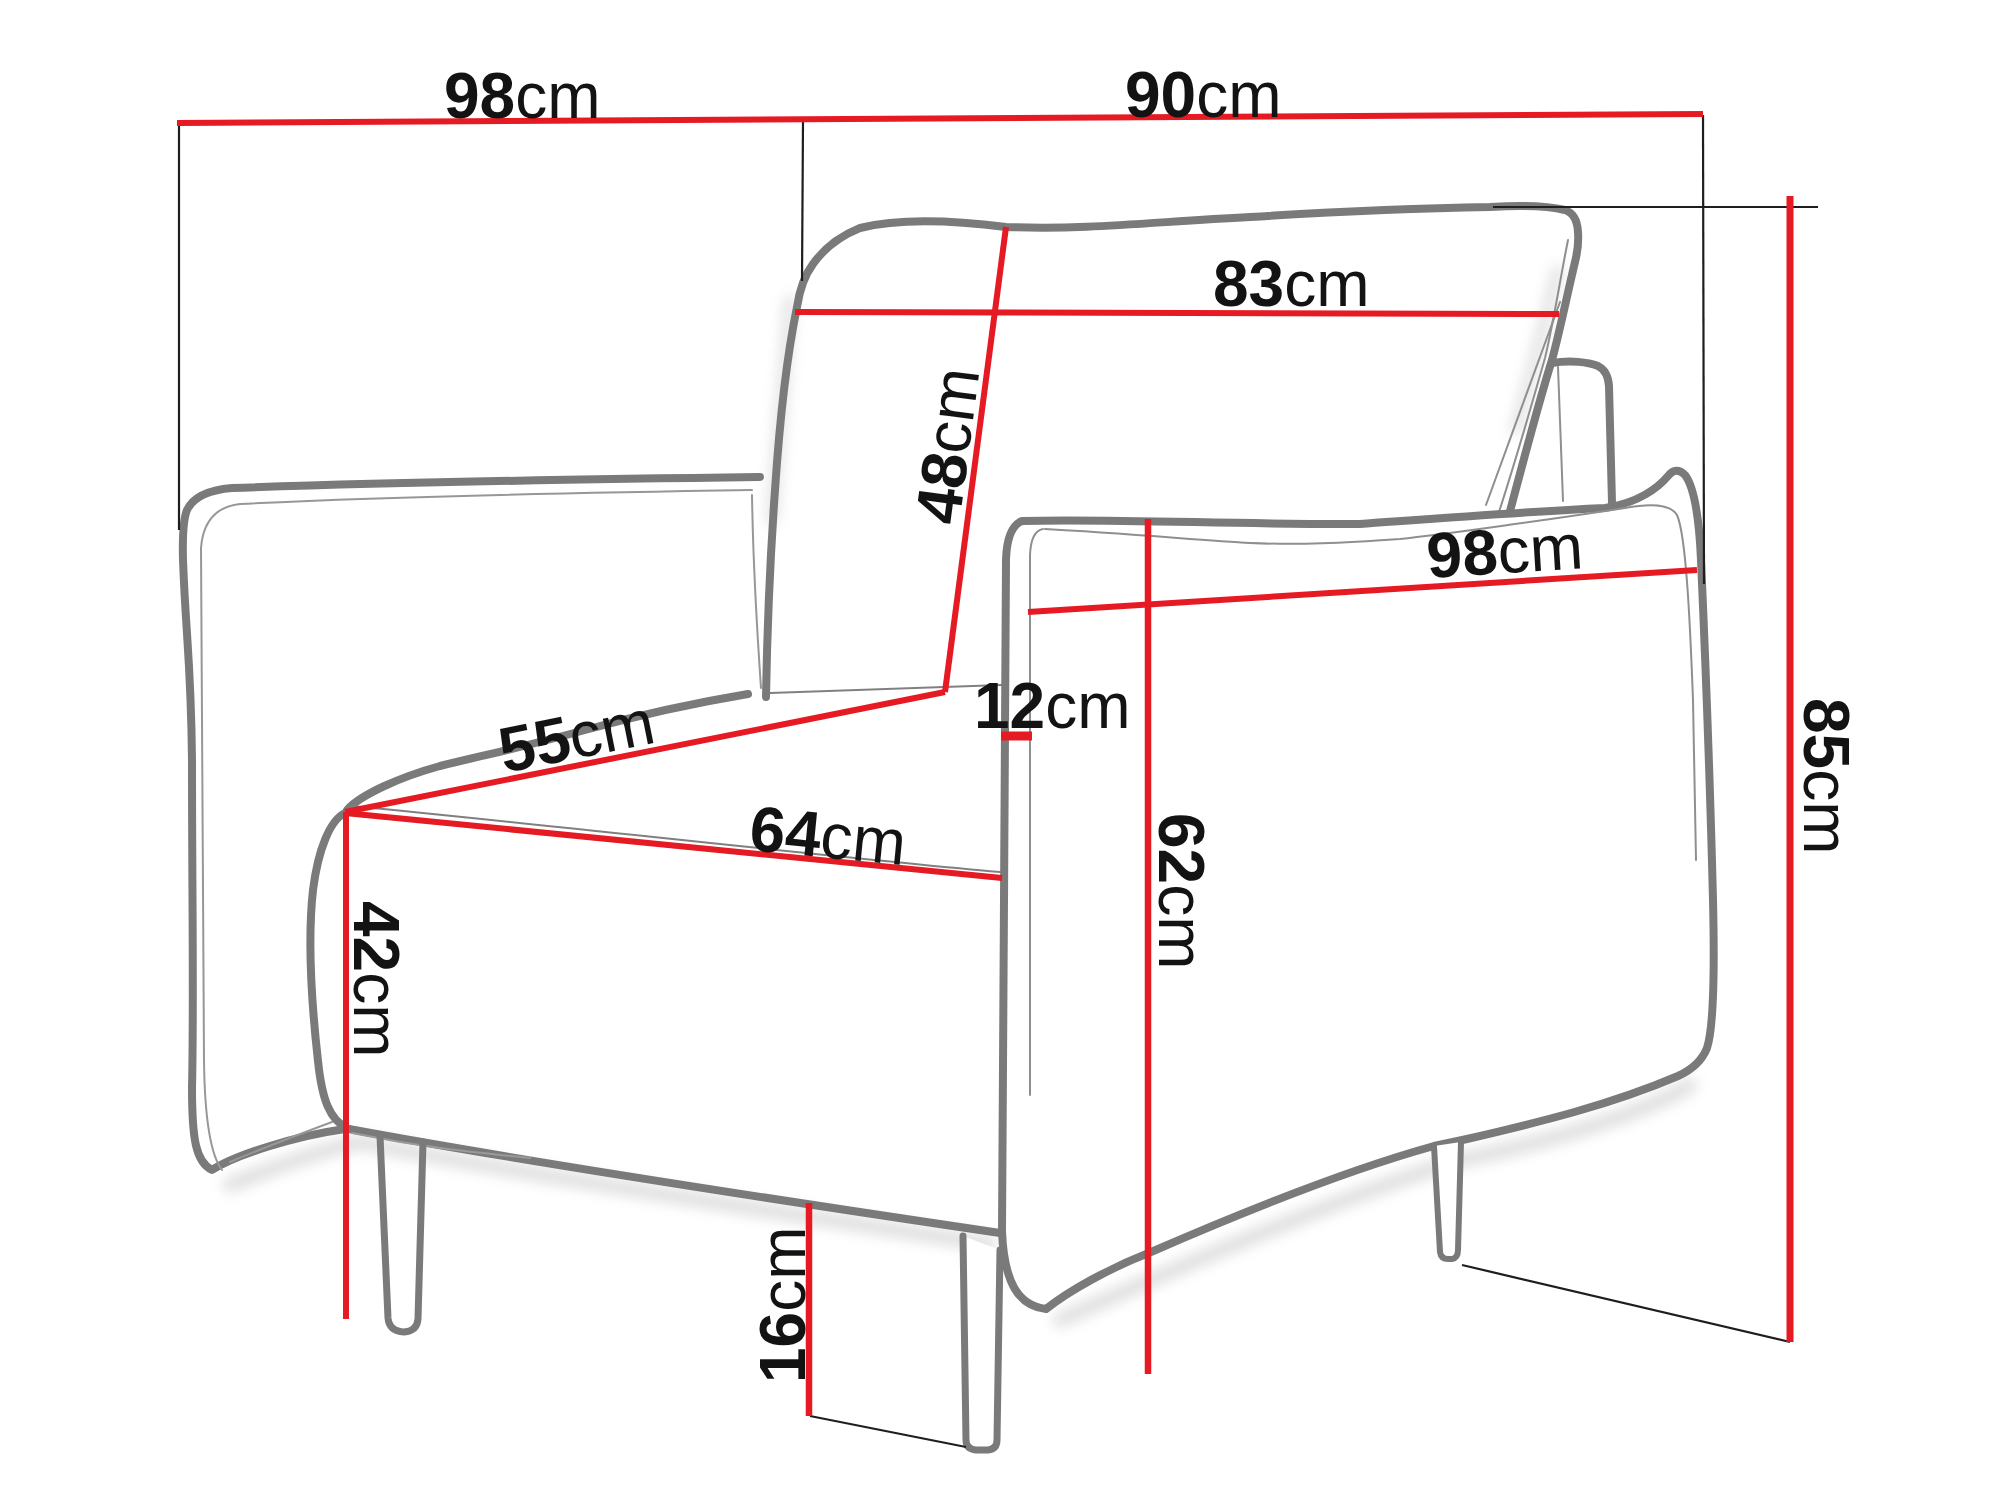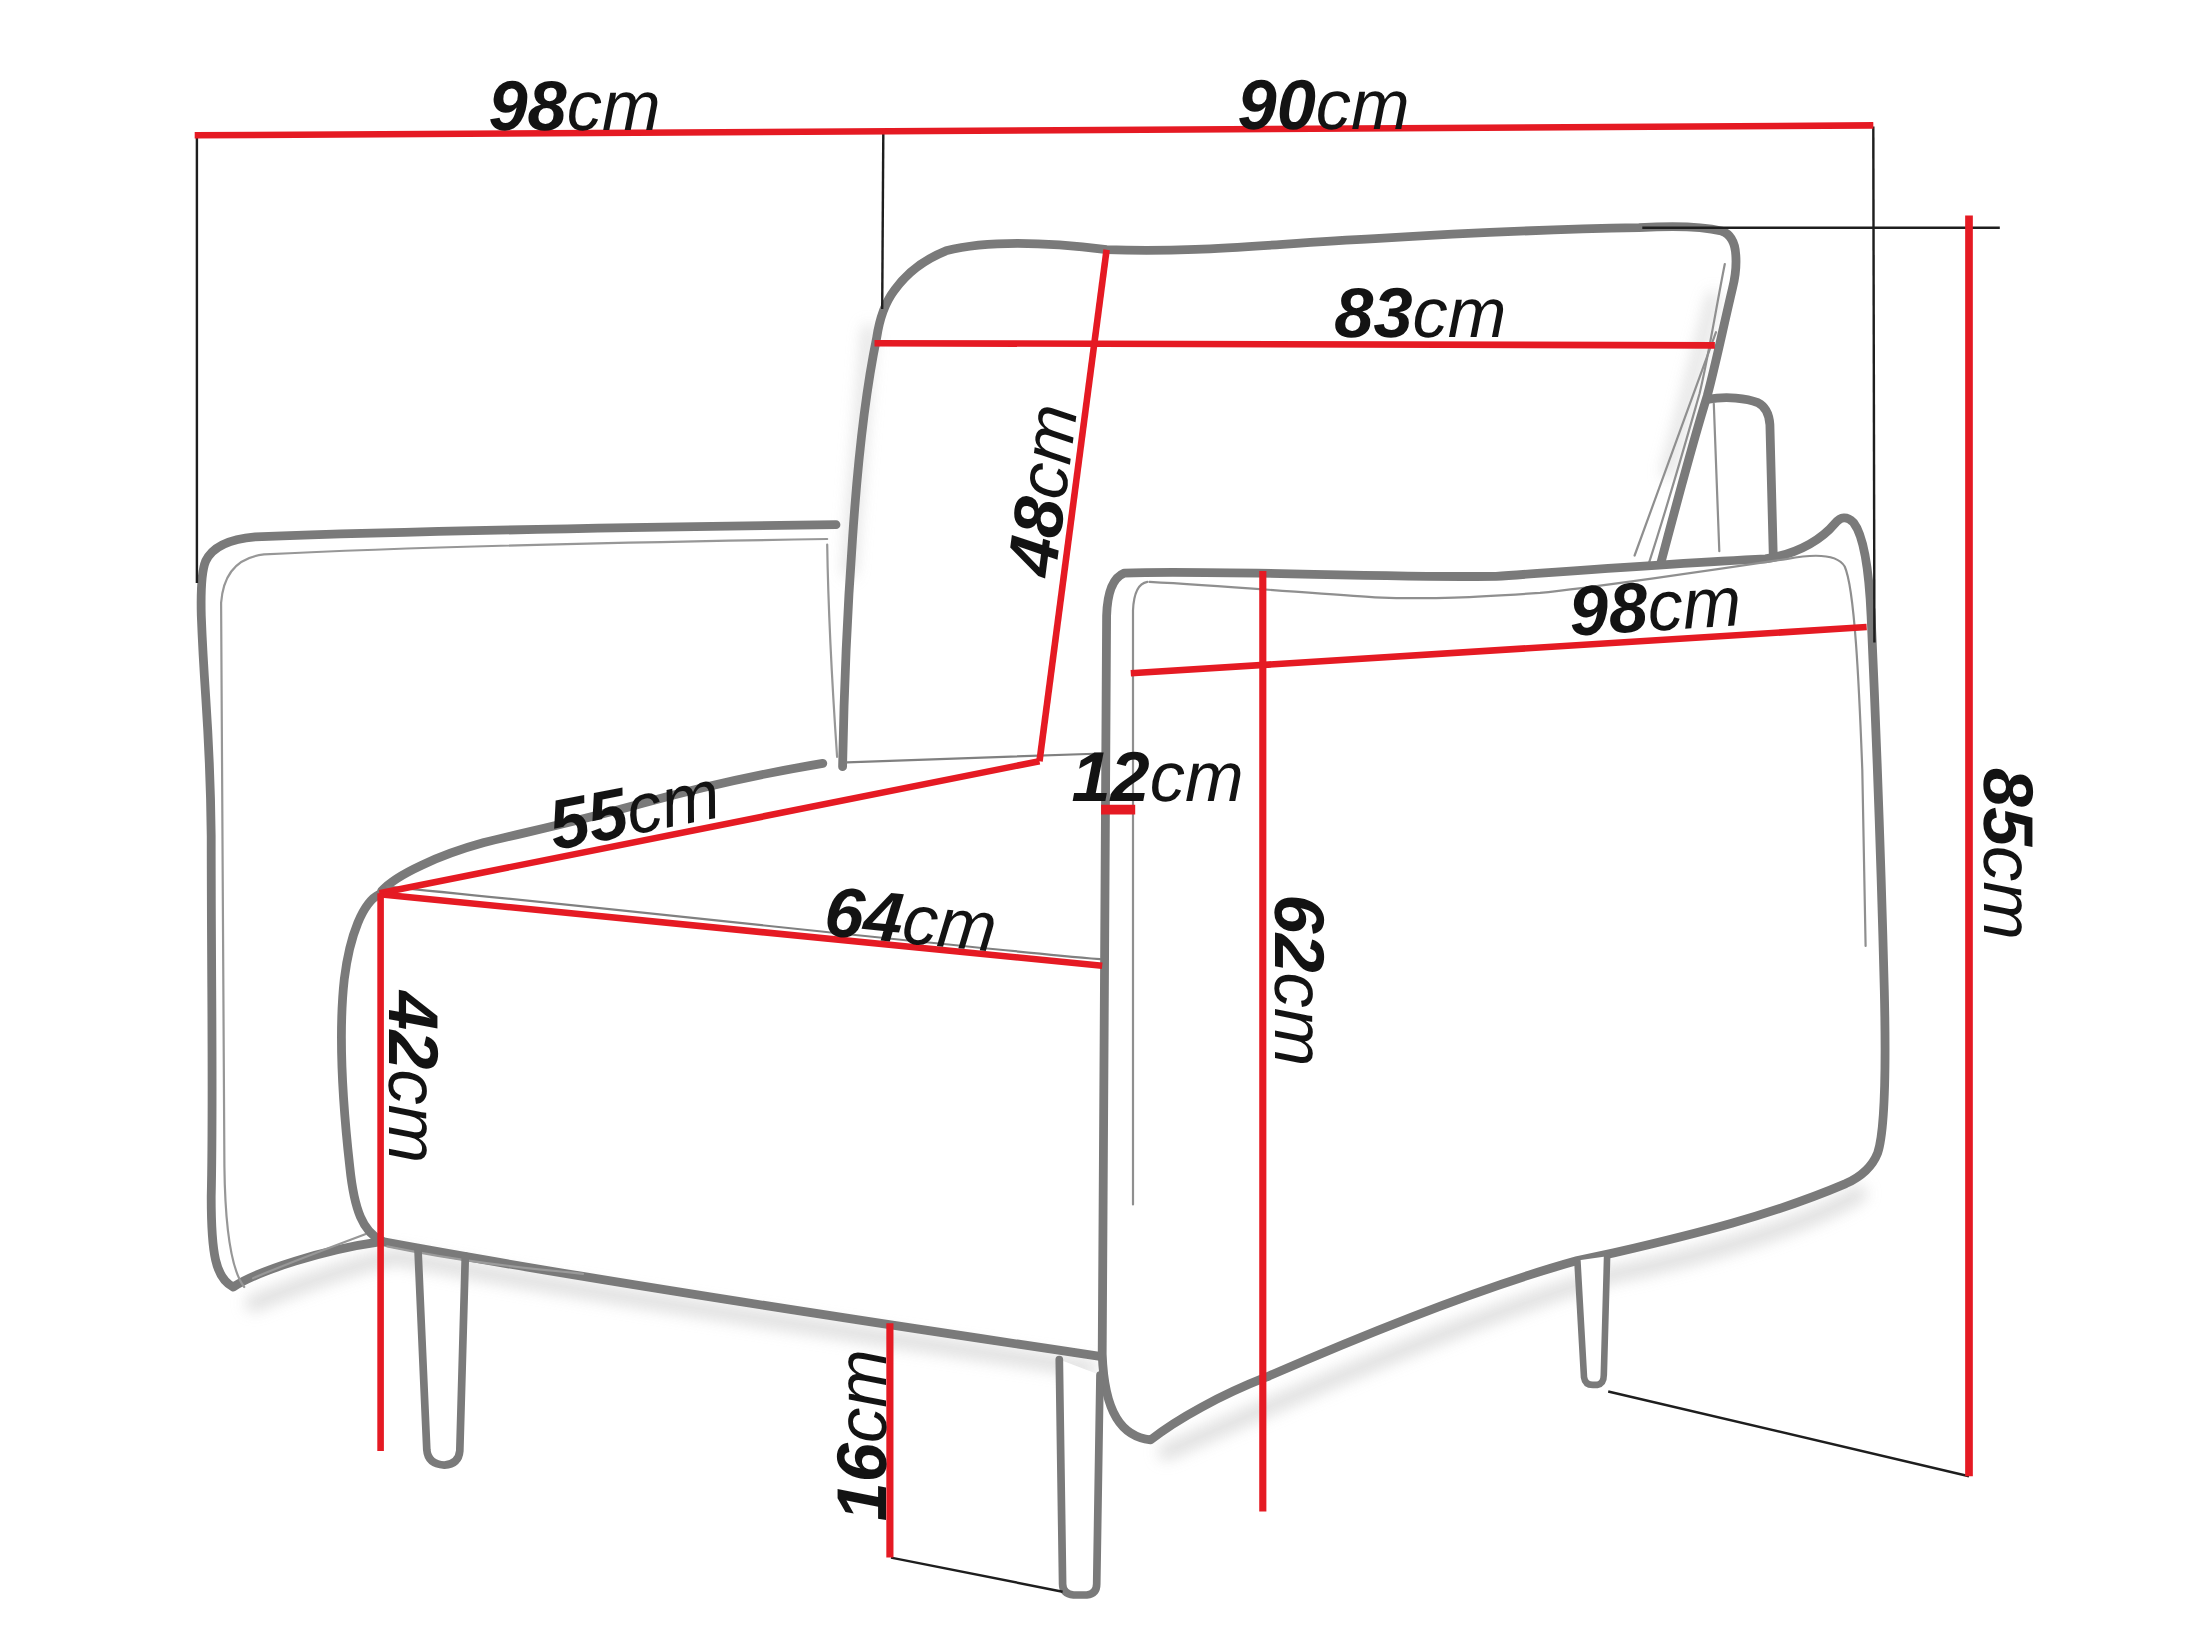--- a/index.html
+++ b/index.html
@@ -1,16 +1,16 @@
 <!DOCTYPE html>
 <html><head>
 <meta charset="utf-8">
 <style>
   html,body{margin:0;padding:0;background:#fff;}
-  .wrap{width:2000px;height:1500px;position:relative;overflow:hidden;background:#fff;font-style:italic;}
+  .wrap{width:2000px;height:1500px;position:relative;overflow:hidden;background:#fff;}
   text{font-family:"Liberation Sans", sans-serif;fill:#131313;}
   .num{font-weight:bold;}
 </style>
 </head>
 <body>
 <div class="wrap">
 <svg width="2000" height="1500" viewBox="0 0 2000 1500" xmlns="http://www.w3.org/2000/svg">
 
   <rect x="0" y="0" width="2000" height="1500" fill="#ffffff"></rect>
 

